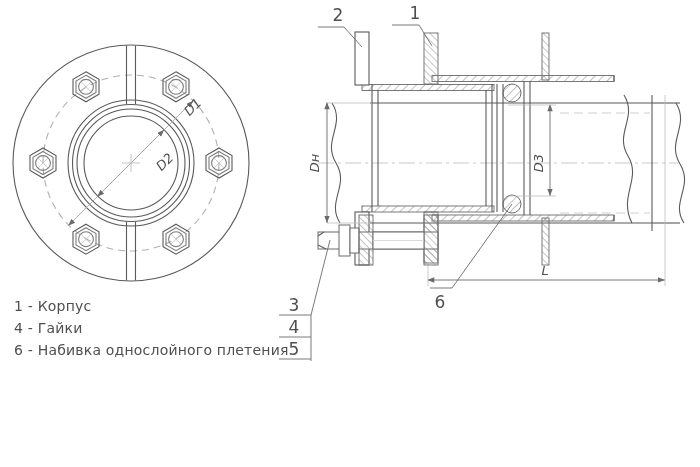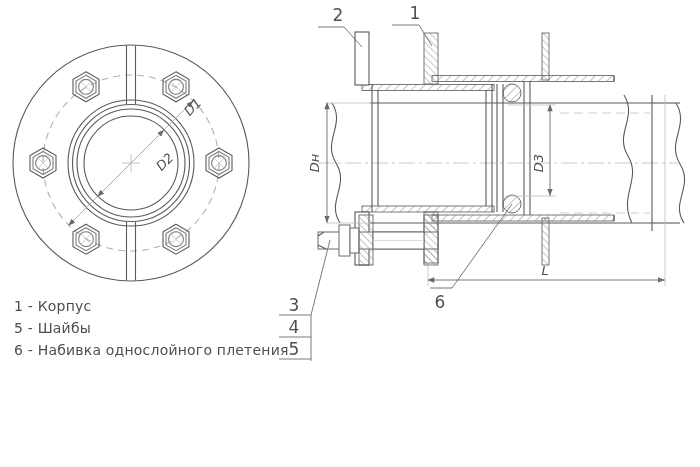--- a/index.html
+++ b/index.html
@@ -242,17 +242,17 @@
     <text x="338" y="21" font-size="17" text-anchor="middle">2</text>
     <text x="294" y="311" font-size="17" text-anchor="middle">3</text>
     <text x="294" y="333" font-size="17" text-anchor="middle">4</text>
     <text x="294" y="355" font-size="17" text-anchor="middle">5</text>
     <text x="440" y="308" font-size="17" text-anchor="middle">6</text>
   </g>
 </svg>
 
 <div class="legend">
   <div class="legend-item">1 - Корпус</div>
-  <div class="legend-item">5 - Шайбы</div>
+  <div class="legend-item">4 - Гайки</div>
   <div class="legend-item">6 - Набивка однослойного плетения</div>
 </div>
 
 </div>
 
 </body></html>

